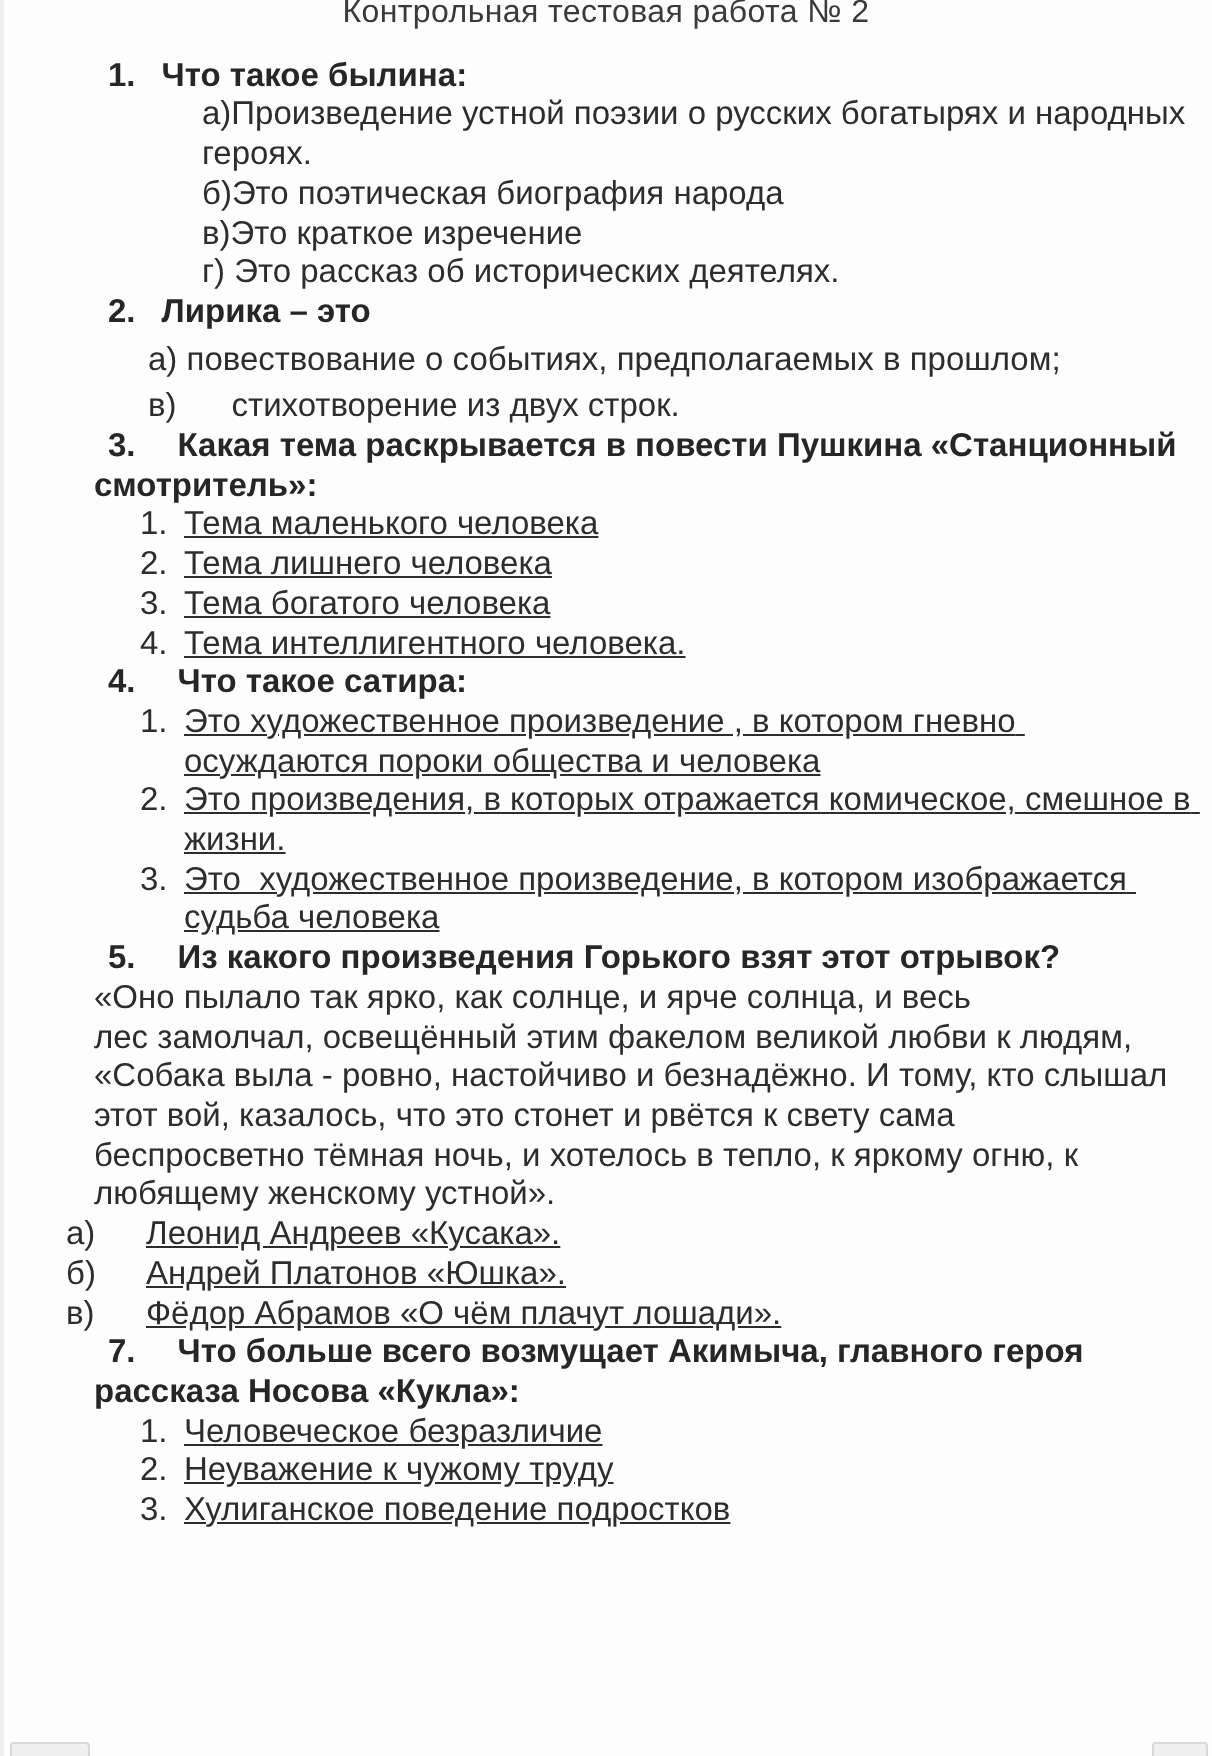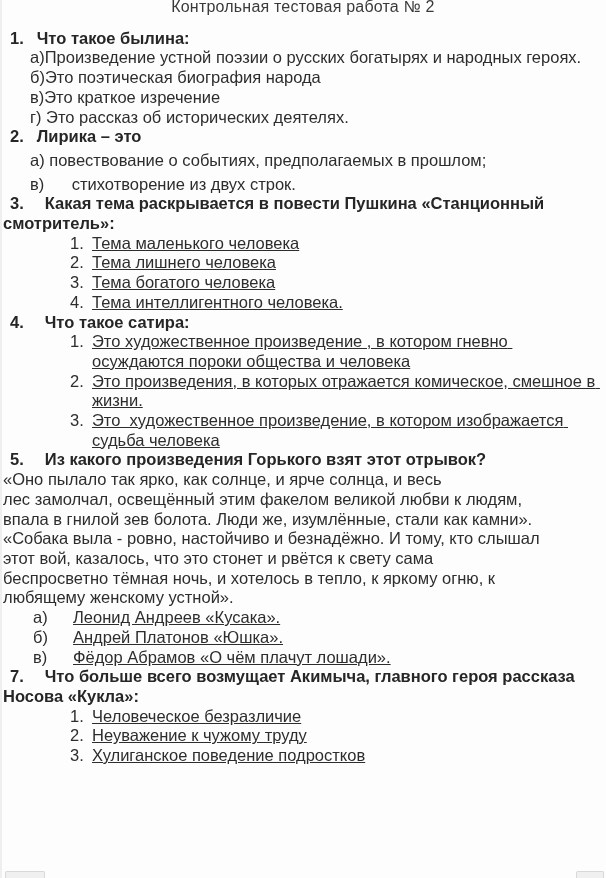--- a/index.html
+++ b/index.html
@@ -19,31 +19,31 @@
   }
   .title{
     margin:-3px 0 12px 0;
     text-align:center;
     font-size:16px;
     font-weight:normal;
     letter-spacing:.2px;
     color:#3a3a3a;
     white-space:pre-wrap;
   }
-  p{margin:0;white-space:pre-wrap;}
+  p{margin:0;white-space:pre-wrap;padding-left:44px;}
   .qhead{
     font-weight:bold;
     color:#262626;
     margin:0 6px 0 3px;
     text-indent:7px;
   }
   .gap{display:inline-block;}
   .gap.narrow{width:13px;}
   .gap.wide{width:21px;}
-  .opt-ind{margin:0 6px 0 30px;}
+  .opt-ind{margin:0 6px 0 57px;}
   .opt-flush{margin:4px 6px 0 3px;text-indent:27px;}
   .quote{margin:0 6px 0 3px;}
   .numopt{display:flex;margin:0 6px 0 70px;}
   .numopt .on{flex:0 0 22px;white-space:pre;}
   .letopt{display:flex;margin:0 6px 0 33px;}
   .letopt .on{flex:0 0 40px;white-space:pre;}
   .ot{flex:1;white-space:pre-wrap;text-decoration:underline;}
   .corner{
     position:absolute;bottom:0;height:6px;
     background:#f0f0f0;
@@ -103,21 +103,20 @@
         </div>
         <div class="numopt">
           <span class="on">3.</span>
           <span class="ot">Это  художественное произведение, в котором изображается судьба человека</span>
         </div>
       </div>
       <div class="q-block">
         <p class="qhead"><span class="qnum">5.</span><span class="gap wide"></span><span>Из какого произведения Горького взят этот отрывок?</span></p>
         <p class="quote">«Оно пылало так ярко, как солнце, и ярче солнца, и весь</p>
         <p class="quote">лес замолчал, освещённый этим факелом великой любви к людям,</p>
-        <p class="quote">впала в гнилой зев болота. Люди же, изумлённые, стали как камни».</p>
       </div>
       <div class="q-block">
         <p class="quote">«Собака выла - ровно, настойчиво и безнадёжно. И тому, кто слышал</p>
         <p class="quote">этот вой, казалось, что это стонет и рвётся к свету сама</p>
         <p class="quote">беспросветно тёмная ночь, и хотелось в тепло, к яркому огню, к</p>
         <p class="quote">любящему женскому устной».</p>
         <div class="letopt">
           <span class="on">а)</span>
           <span class="ot">Леонид Андреев «Кусака».</span>
         </div>

